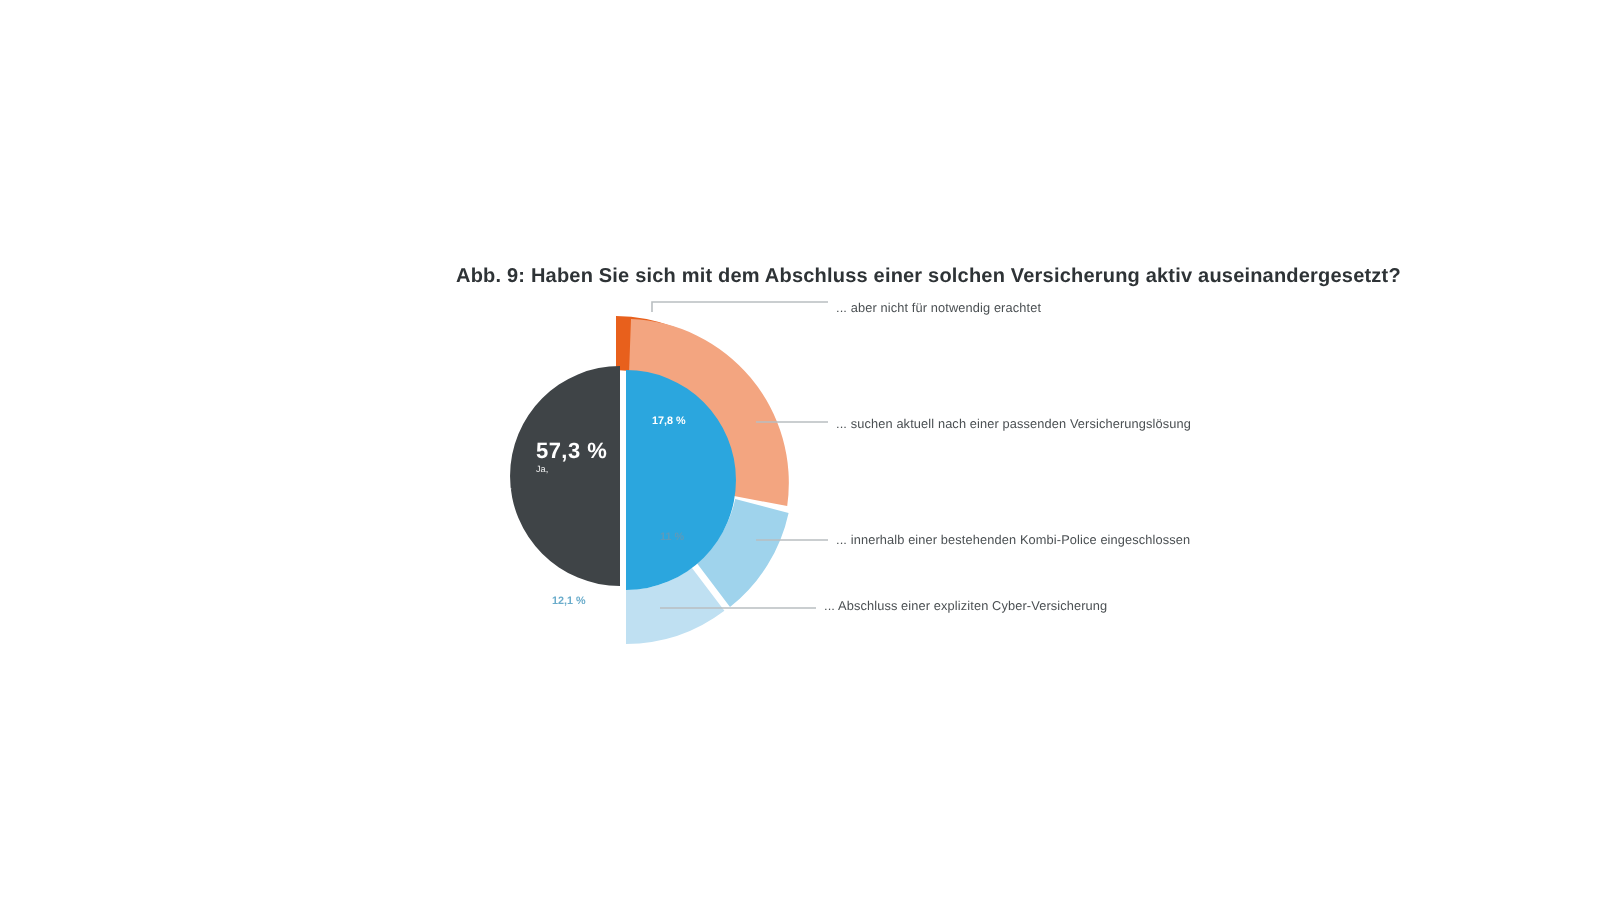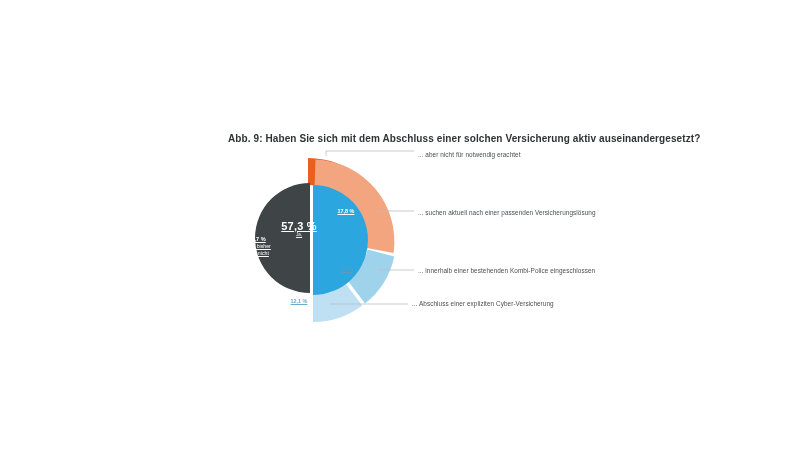--- a/index.html
+++ b/index.html
@@ -62,24 +62,22 @@
     white-space: nowrap;
     letter-spacing: 0.01em;
   }
   #callout-0 { left: 418px; top: 151px; }
   #callout-1 { left: 418px; top: 209px; }
   #callout-2 { left: 418px; top: 267px; }
   #callout-3 { left: 412px; top: 300px; }
 
   .slice-label {
     position: absolute;
-    text-align: center;
     white-space: nowrap;
     pointer-events: none;
-    text-decoration: underline;
   }
 
   #label-center {
     left: 268px;
     top: 220px;
     width: 62px;
     color: #ffffff;
   }
   #label-center .pct {
     font-size: 11px;

